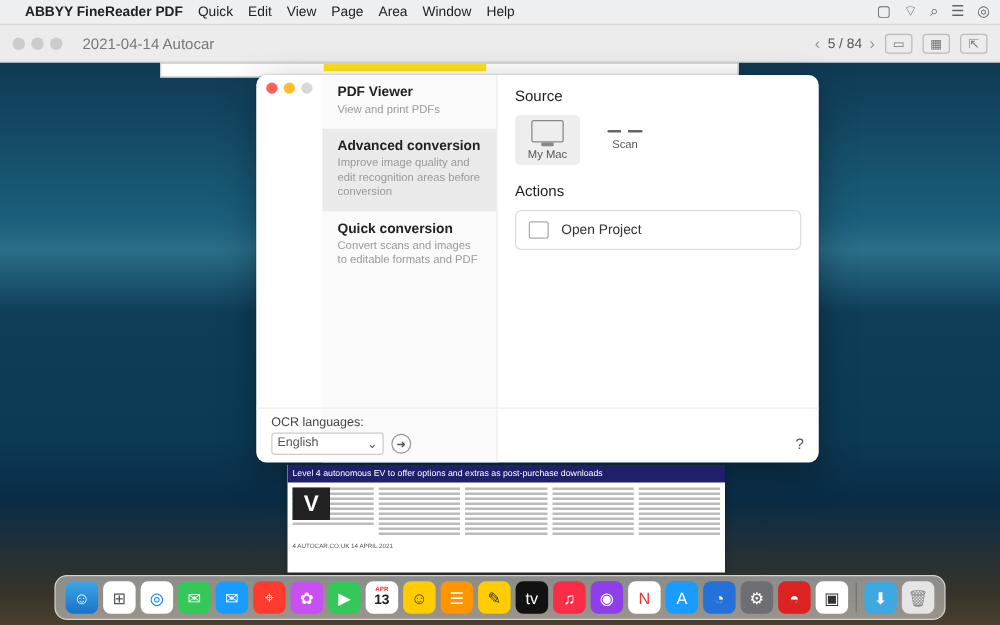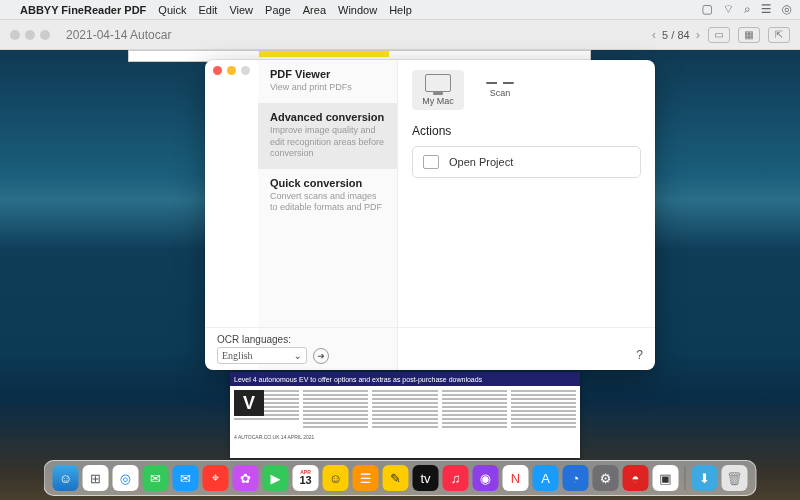--- a/index.html
+++ b/index.html
@@ -51,21 +51,21 @@
   .src { width:52px; display:flex; flex-direction:column; align-items:center; gap:4px; font-size:9px; color:#555; padding:4px; border-radius:4px;}
   .src.sel { background:#eee; }
   .src .glyph { width:26px; height:18px; border:1px solid #888; border-radius:2px; display:flex; align-items:center; justify-content:center; font-size:10px; color:#666;}
   .src .glyph.monitor { position:relative; }
   .src .glyph.monitor:after { content:""; position:absolute; bottom:-4px; left:50%; transform:translateX(-50%); width:10px; height:3px; background:#888; border-radius:1px;}
   .src .glyph.scan { border:none; width:28px; height:16px; background:linear-gradient(90deg,#666 0 40%, transparent 40% 60%, #666 60% 100%); height:2px; margin-top:8px;}
   .action-btn { width:100%; border:1px solid #ddd; border-radius:5px; background:#fff; height:32px; display:flex; align-items:center; gap:10px; padding:0 10px; font-size:11px; color:#333; margin-bottom:10px; cursor:pointer;}
   .abicon { width:16px; height:14px; border:1px solid #aaa; border-radius:2px;}
   .footer { position:absolute; bottom:0; left:0; right:0; border-top:1px solid #eee; padding:6px 12px; display:flex; align-items:center; gap:8px; }
   .footer label { font-size:10px; color:#444;}
-  .langsel { width:90px; font-size:10px; border:1px solid #ccc; border-radius:3px; padding:2px 4px; color:#555; background:#fff;font-family:Liberation Serif, serif;}
+  .langsel { width:90px; font-size:10px; border:1px solid #ccc; border-radius:3px; padding:2px 4px; color:#555; background:#fff;}
   .circ { margin-left:6px; width:16px; height:16px; border:1px solid #999; border-radius:50%; display:flex; align-items:center; justify-content:center; font-size:9px; color:#555;}
   .help { margin-left:auto; font-size:12px; color:#555; }
   
   .docstrip { position:absolute; top:50px; left:128px; width:463px; height:12px; background:#fff; border:1px solid #ccc;}
   .docstrip .y { position:absolute; top:0; left:130px; width:130px; height:6px; background:#ffe21a;}
   .page-below { position:absolute; top:372px; left:230px; width:350px; height:86px; background:#fff; box-shadow:0 2px 6px rgba(0,0,0,.3); overflow:hidden;}
   .page-below .cap { height:14px; background:#1f1f6a; color:#fff; font-size:7px; display:flex; align-items:center; padding:0 4px;}
   .page-below .cols { display:flex; gap:4px; padding:4px;}
   .page-below .col { flex:1; }
   .page-below .ln { height:2px; background:#bbb; margin-bottom:2px;}
@@ -151,20 +151,21 @@
         <div style="display:flex;flex-direction:column;gap:2px">
           <label>OCR languages:</label>
           <div style="display:flex;align-items:center">
             <div class="langsel"><span>English</span> <span style="float:right">⌄</span></div>
             <span class="circ">➜</span>
           </div>
         </div>
       </div>
     </div>
     <div class="main">
+      <div class="sect">Source</div>
       <div class="sources">
         <div class="src sel">
           <div class="glyph monitor"></div>
           <span>My Mac</span>
         </div>
         <div class="src">
           <div class="glyph scan"></div>
           <span>Scan</span>
         </div>
       </div>

